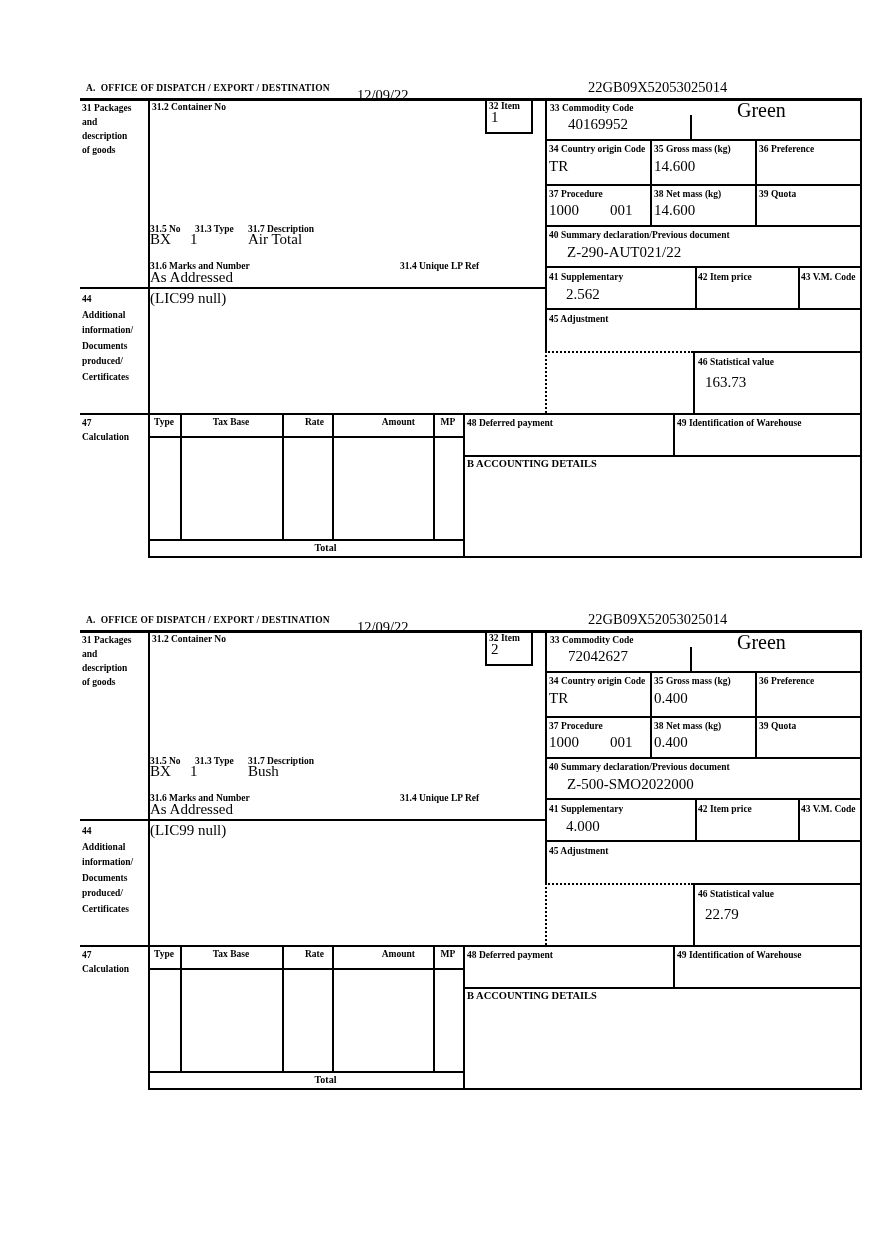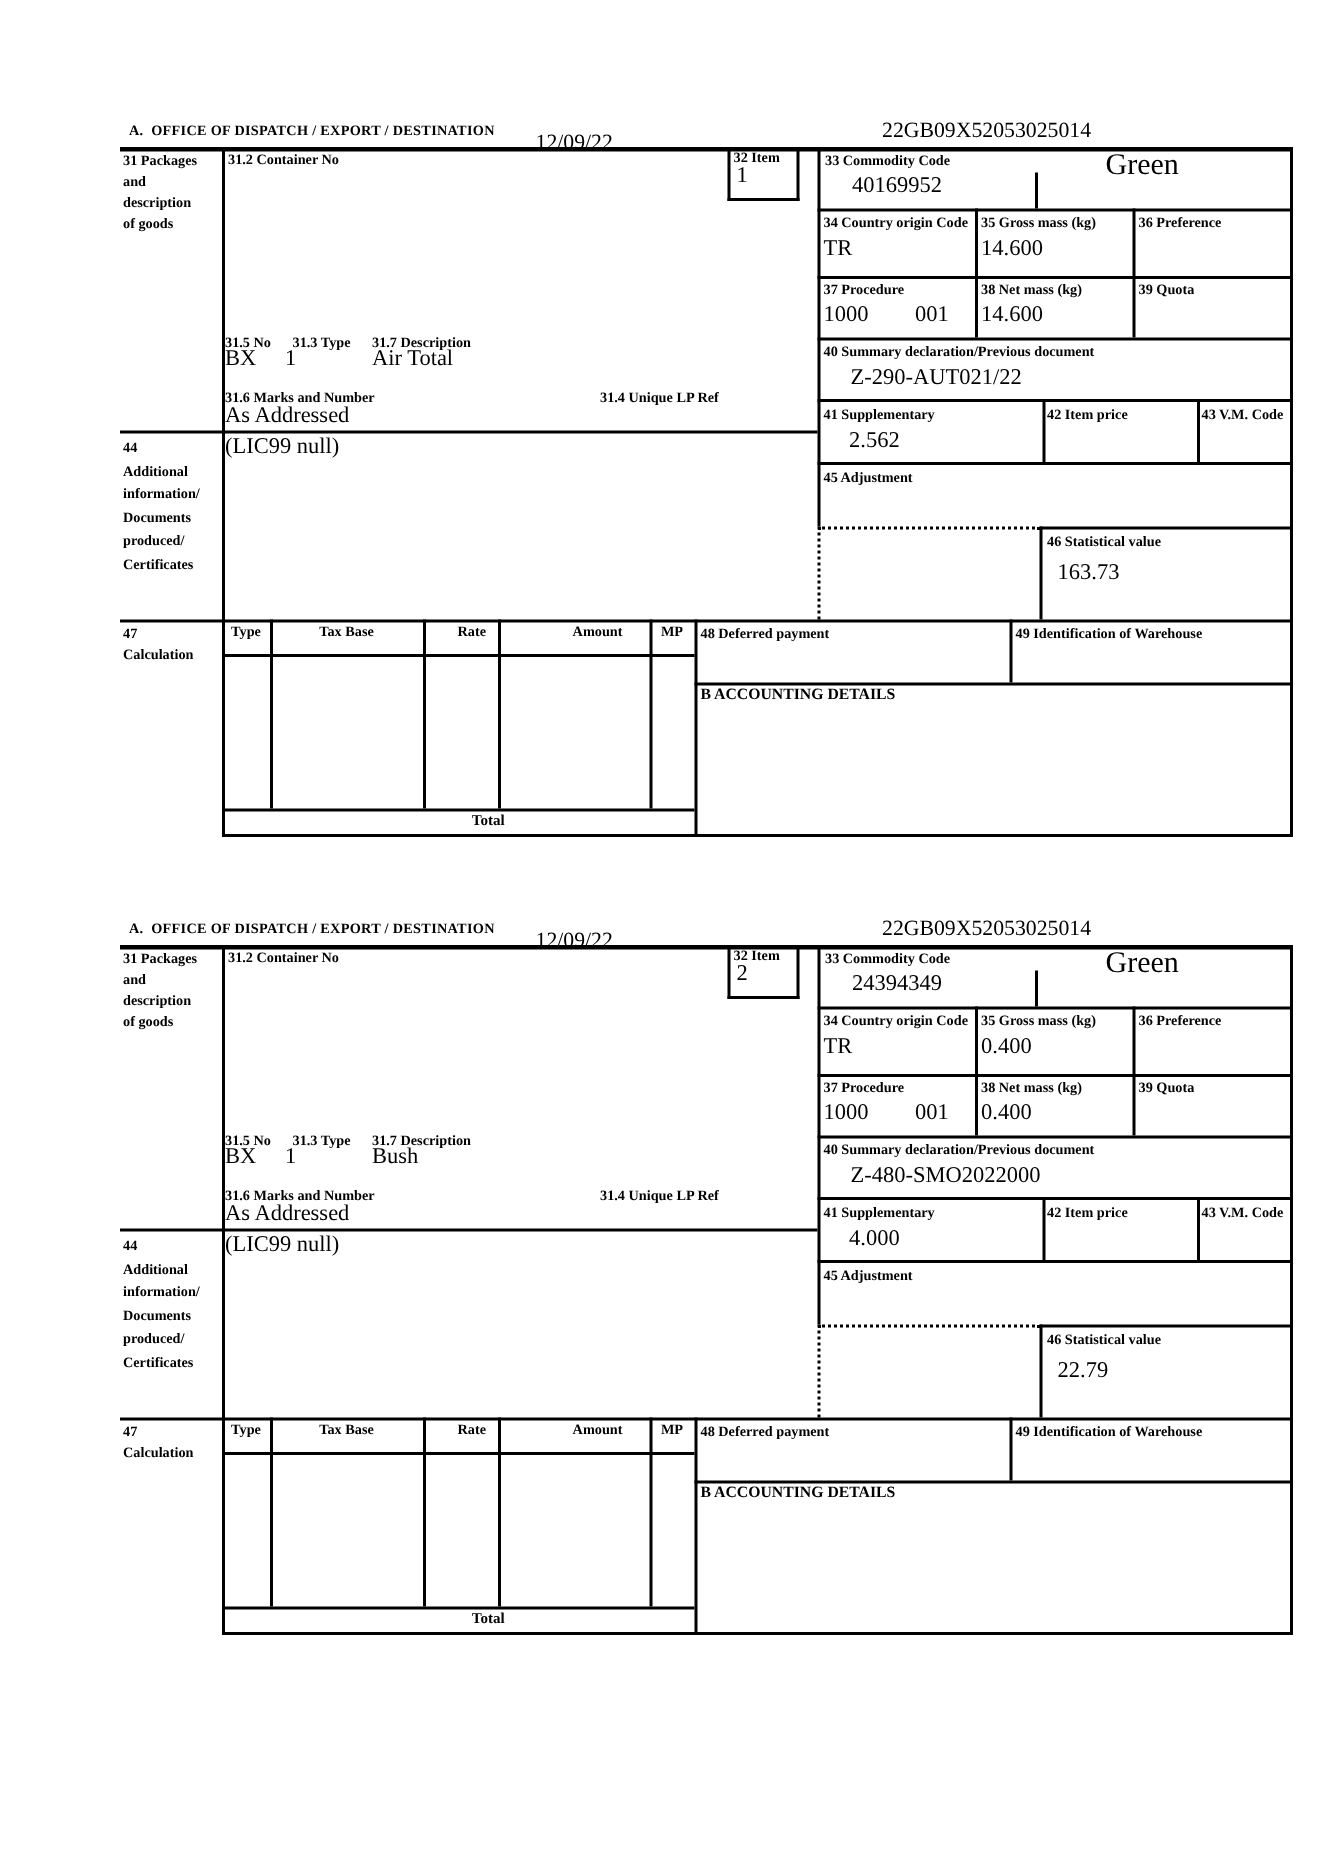--- a/index.html
+++ b/index.html
@@ -204,34 +204,34 @@
       <div class="lbl" style="left:168px;top:124px">31.7 Description</div>
       <div class="val" style="left:70px;top:133px">BX</div>
       <div class="val" style="left:110px;top:133px">1</div>
       <div class="val" style="left:168px;top:133px">Bush</div>
       <div class="lbl" style="left:70px;top:161px">31.6 Marks and Number</div>
       <div class="lbl" style="left:320px;top:161px">31.4 Unique LP Ref</div>
       <div class="val" style="left:70px;top:171px">As Addressed</div>
       <div class="val" style="left:70px;top:192px">(LIC99 null)</div>
 
       <div class="lbl" style="left:470px;top:3px">33 Commodity Code</div>
-      <div class="val" style="left:488px;top:18px">24394349</div>
+      <div class="val" style="left:488px;top:18px">72042627</div>
       <div class="lbl" style="left:469px;top:44px">34 Country origin Code</div>
       <div class="val" style="left:469px;top:60px">TR</div>
       <div class="lbl" style="left:574px;top:44px">35 Gross mass (kg)</div>
       <div class="val" style="left:574px;top:60px">0.400</div>
       <div class="lbl" style="left:679px;top:44px">36 Preference</div>
       <div class="lbl" style="left:469px;top:89px">37 Procedure</div>
       <div class="val" style="left:469px;top:104px">1000</div>
       <div class="val" style="left:530px;top:104px">001</div>
       <div class="lbl" style="left:574px;top:89px">38 Net mass (kg)</div>
       <div class="val" style="left:574px;top:104px">0.400</div>
       <div class="lbl" style="left:679px;top:89px">39 Quota</div>
       <div class="lbl" style="left:469px;top:130px">40 Summary declaration/Previous document</div>
-      <div class="val" style="left:487px;top:146px">Z-480-SMO2022000</div>
+      <div class="val" style="left:487px;top:146px">Z-500-SMO2022000</div>
       <div class="lbl" style="left:469px;top:172px">41 Supplementary</div>
       <div class="val" style="left:486px;top:188px">4.000</div>
       <div class="lbl" style="left:618px;top:172px">42 Item price</div>
       <div class="lbl" style="left:721px;top:172px">43 V.M. Code</div>
       <div class="lbl" style="left:469px;top:214px">45 Adjustment</div>
       <div class="lbl" style="left:618px;top:257px">46 Statistical value</div>
       <div class="val" style="left:625px;top:276px">22.79</div>
 
       <div class="cellhead tac" style="left:68px;width:32px">Type</div>
       <div class="cellhead tac" style="left:100px;width:102px">Tax Base</div>

